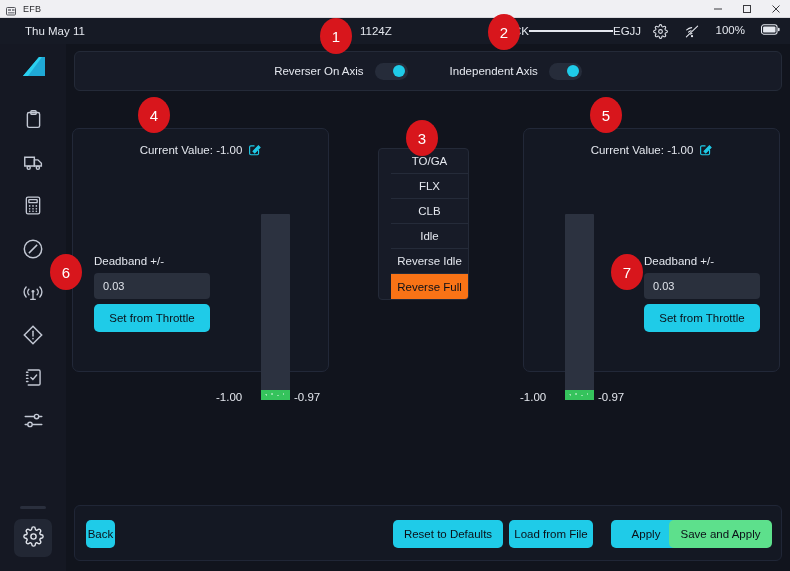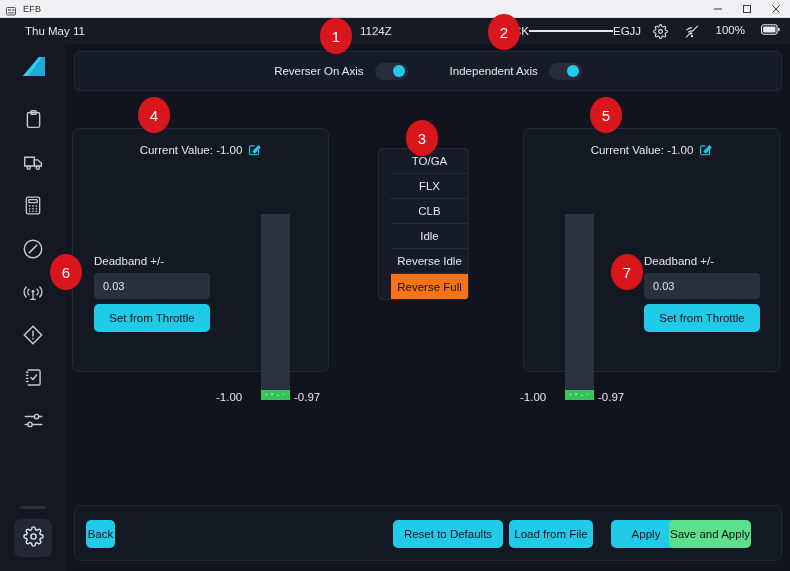--- a/index.html
+++ b/index.html
@@ -321,21 +321,21 @@
     background: #1fcbe8;
     color: #0b1018;
     font-size: 11.5px;
     font-family: "Liberation Sans", sans-serif;
     cursor: pointer;
   }
   #bb-back   { left: 11px;  width: 29px; }
   #bb-reset  { left: 318px; width: 110px; }
   #bb-load   { left: 434px; width: 84px; }
   #bb-apply  { left: 536px; width: 70px; }
-  #bb-save   { left: 594px; width: 82px; background: #5de08c; }
+  #bb-save   { left: 594px; width: 103px; background: #5de08c; }
 
   
   .badge {
     position: absolute;
     width: 32px; height: 36px;
     border-radius: 50%;
     background: #d8161c;
     color: #ffffff;
     font-size: 15px;
     display: flex;

